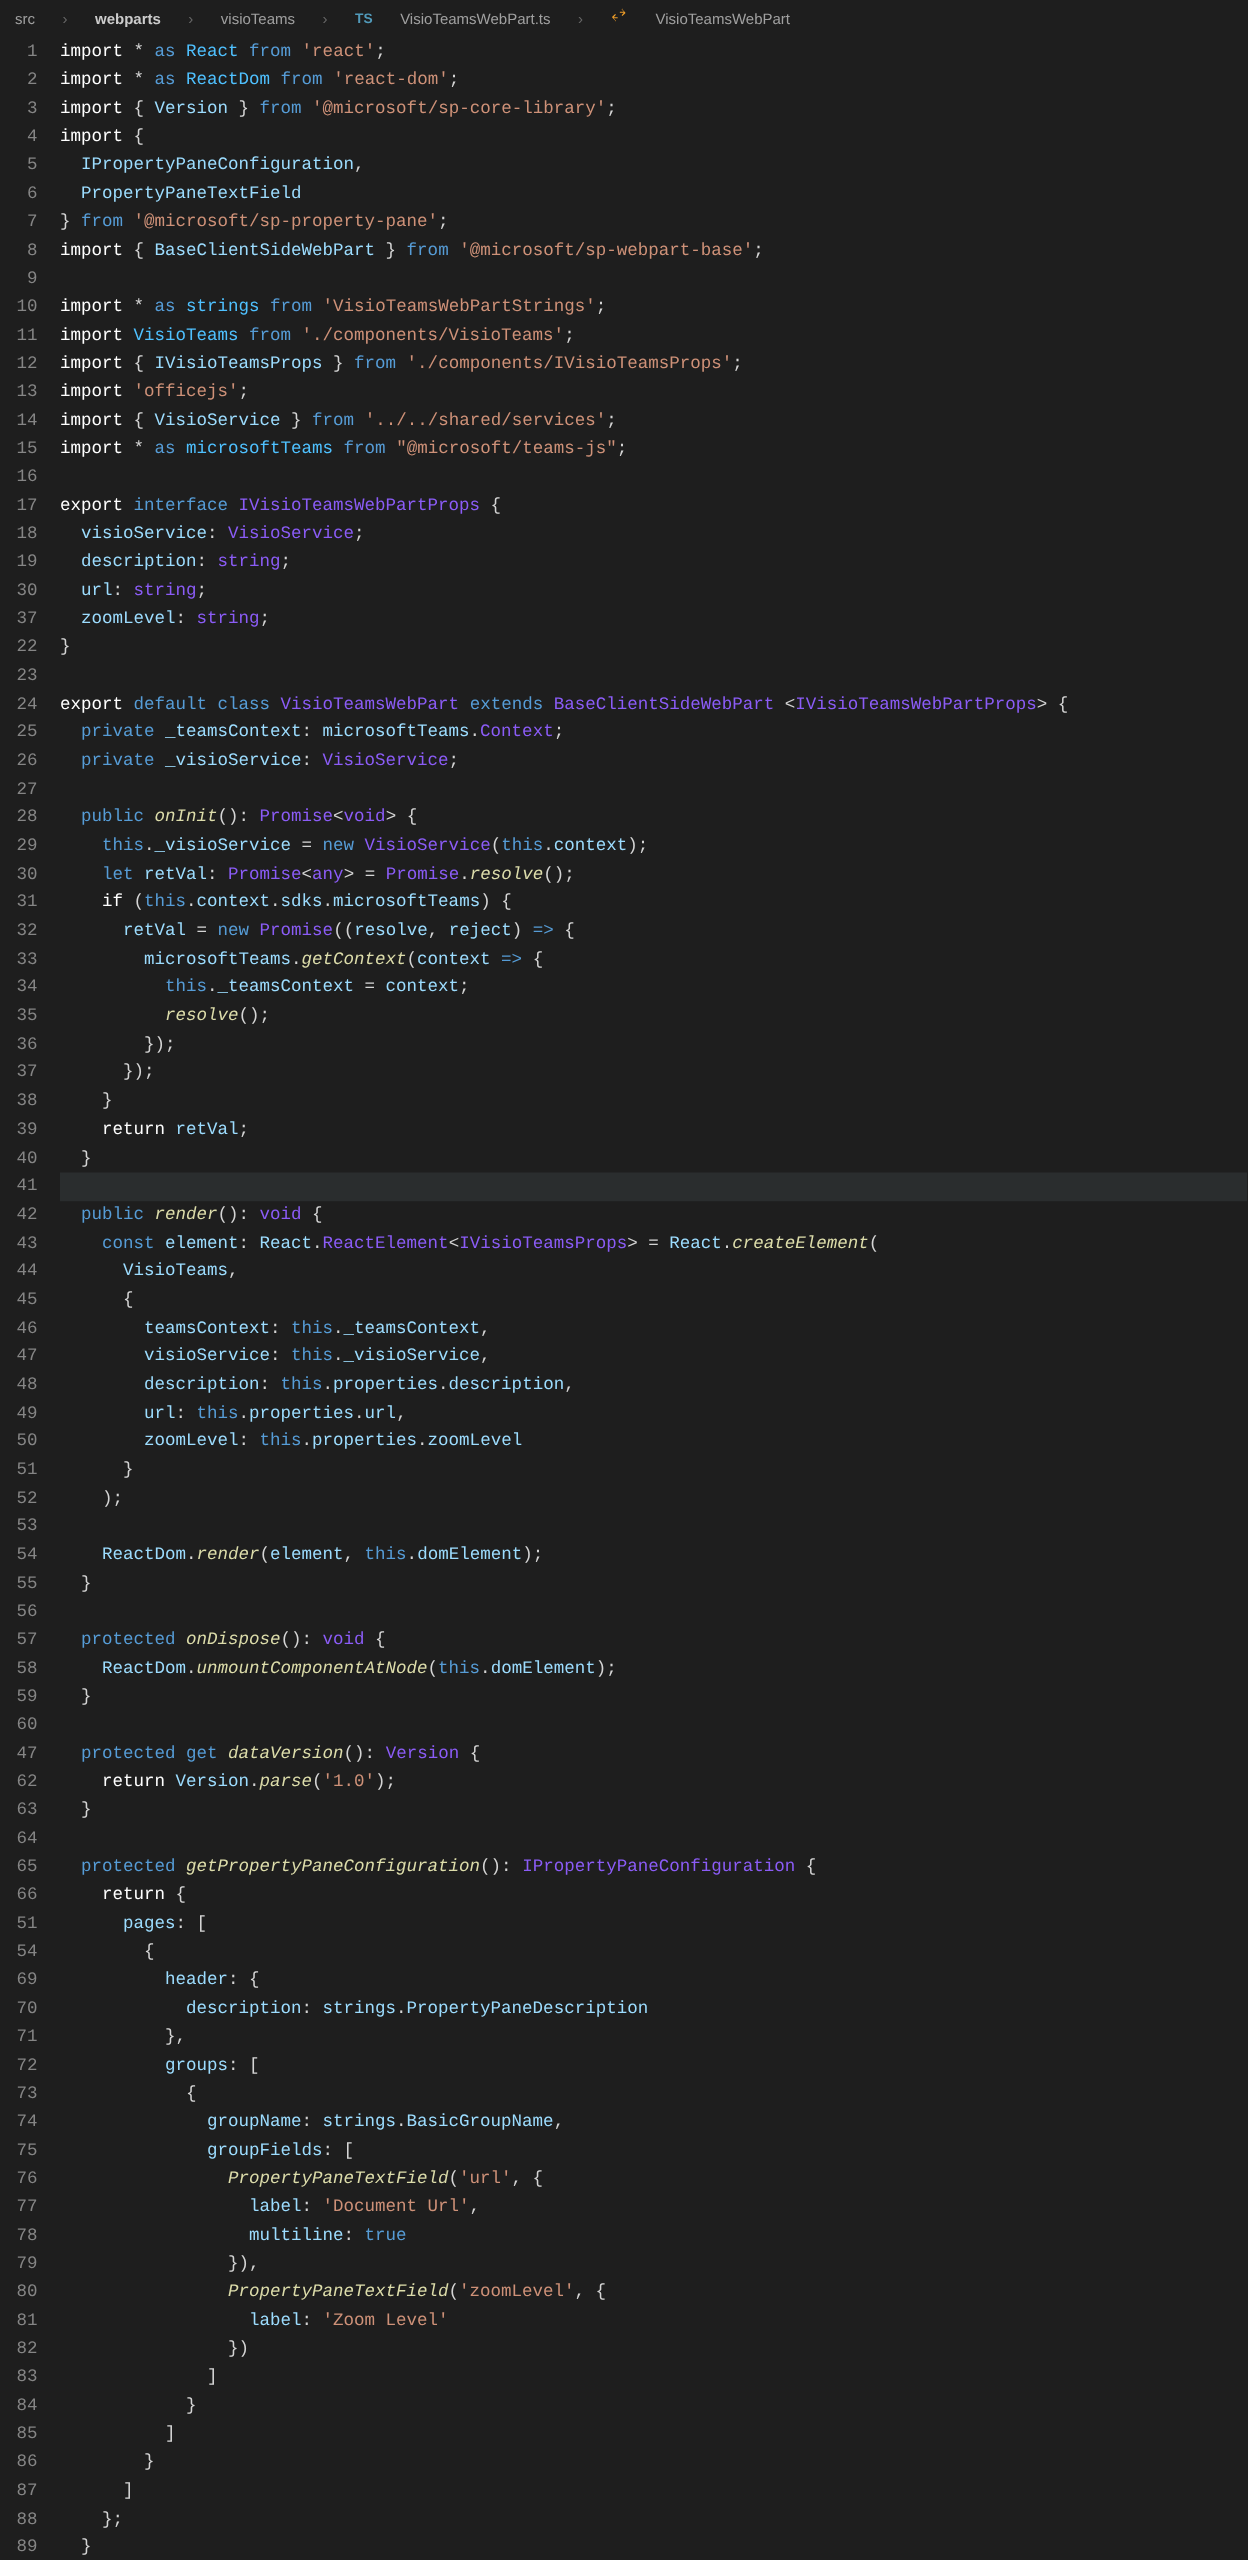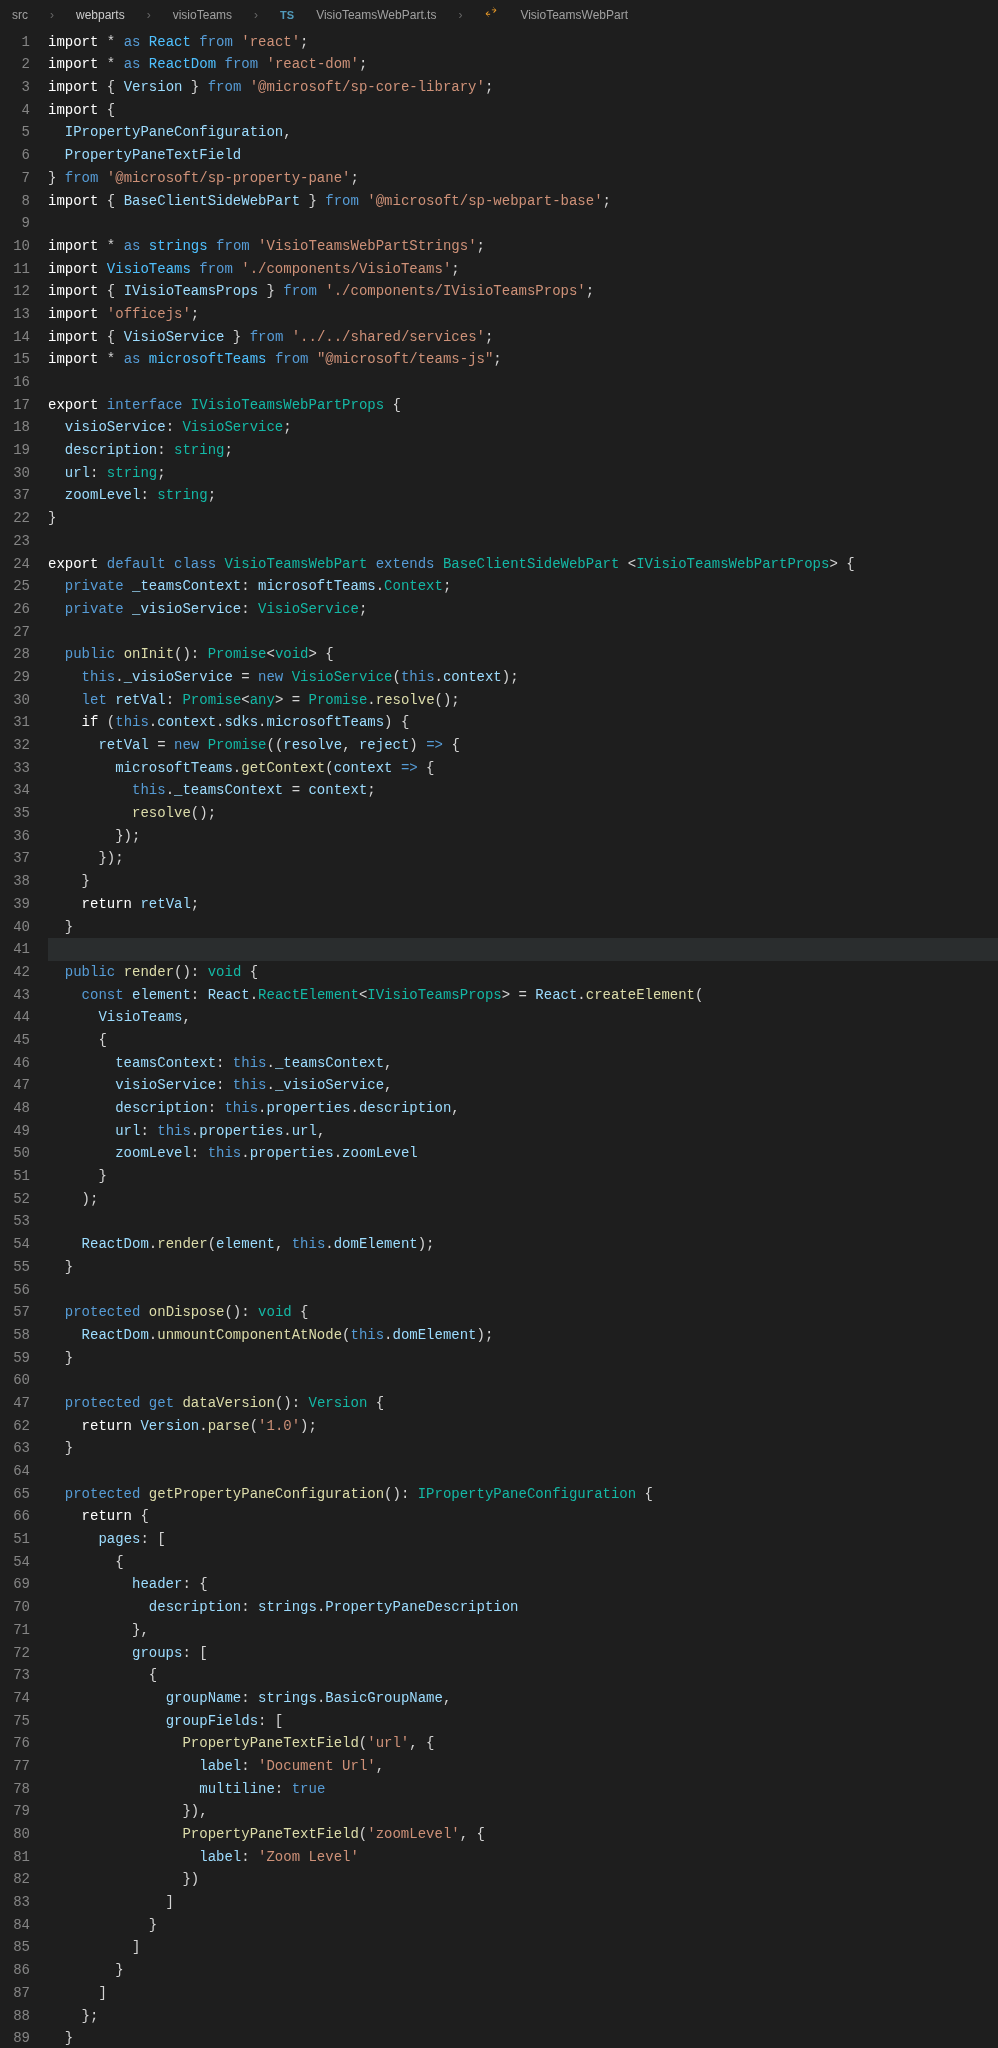--- a/index.html
+++ b/index.html
@@ -14,21 +14,21 @@
 .breadcrumb {
   display: flex;
   align-items: center;
   gap: 22px;
   padding: 4px 12px;
   font-size: 12px;
   color: #a0a0a0;
   font-family: -apple-system, BlinkMacSystemFont, 'Segoe UI', sans-serif;
 }
 .breadcrumb .sep { color: #666; }
-.breadcrumb .bold { color: #ccc; font-weight: 400; }
+.breadcrumb .bold { color: #ccc; font-weight: 700; }
 .breadcrumb .ts-badge { color: #519aba; font-size: 11px; font-weight: bold; }
 .breadcrumb .class-icon { color: #ee9d28; }
 .editor {
   display: flex;
 }
 .gutter {
   width: 48px;
   text-align: right;
   color: #858585;
   user-select: none;
@@ -40,22 +40,22 @@
   flex: 1;
   white-space: pre;
   overflow: hidden;
 }
 .line { height: 22.7px; }
 .line.hl { background: #2a2d2e; }
 
 
 .k  { color: #ffffff; } 
 .kb { color: #569cd6; } 
-.fn { color: #dcdcaa; } 
-.ty { color: #14b8a6; } 
+.fn { color: #dcdcaa; font-style: italic; } 
+.ty { color: #8b5cf6; } 
 .s  { color: #ce9178; } 
 .v  { color: #9cdcfe; } 
 .p  { color: #d4d4d4; } 
 .i  { color: #4fc1ff; } 
 </style>
 </head>
 <body>
 
 <div class="breadcrumb">
   <span>src</span>

